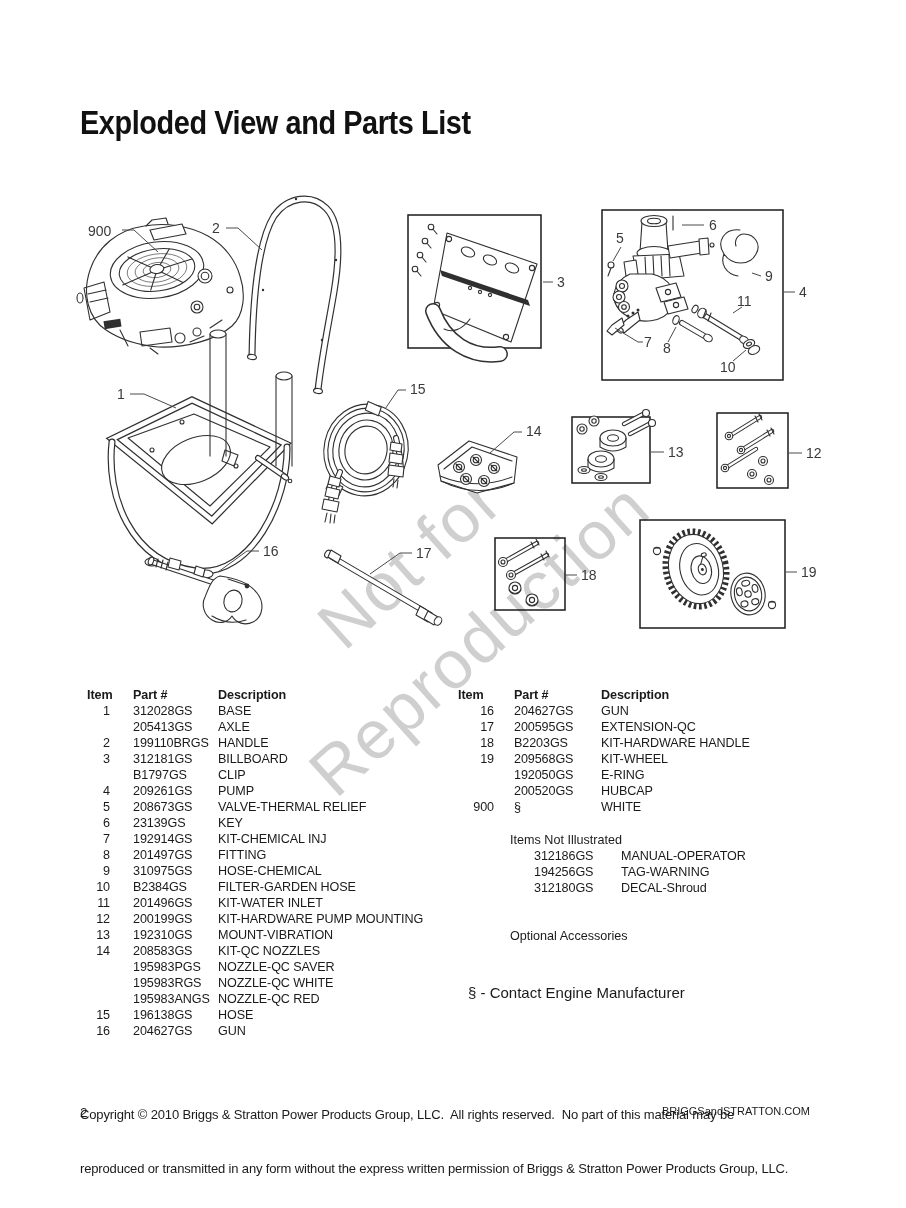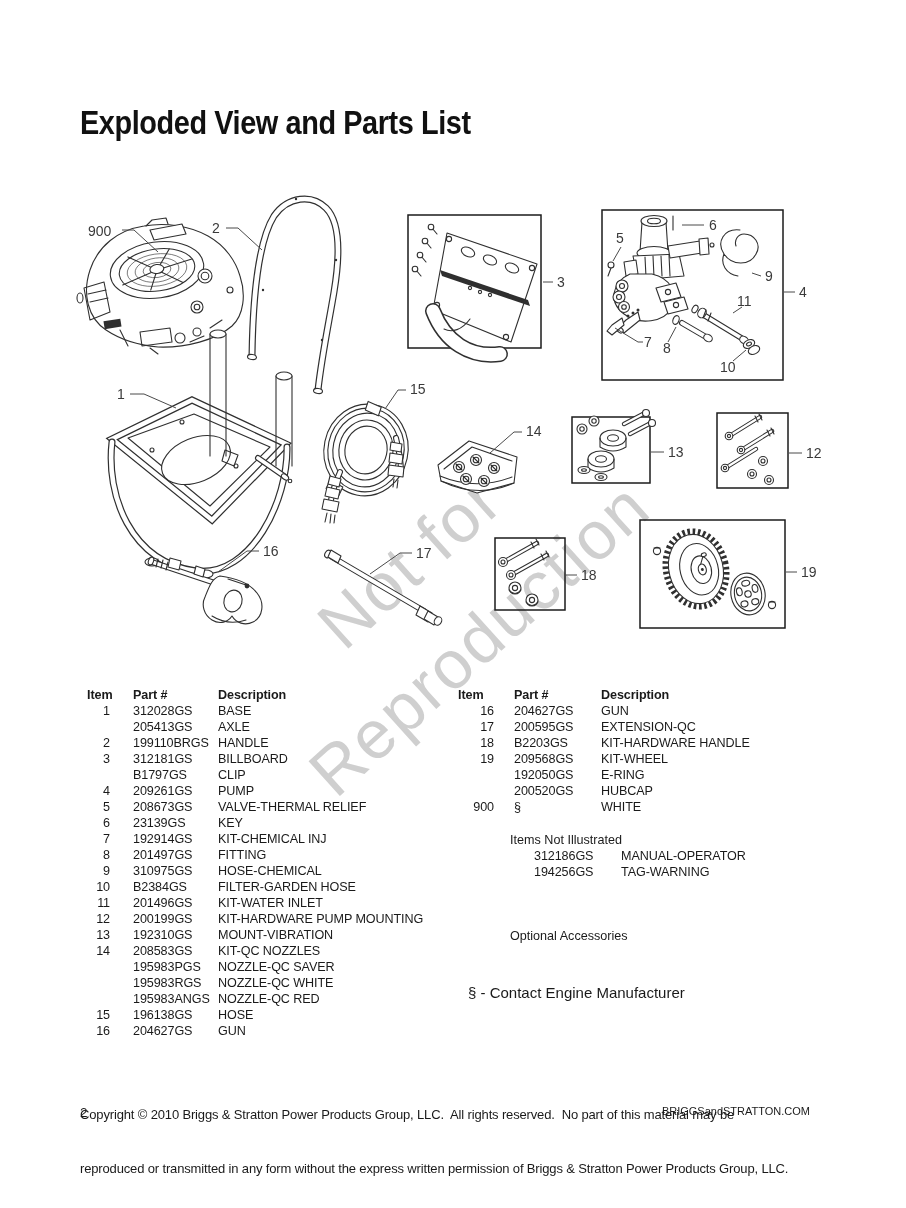--- a/index.html
+++ b/index.html
@@ -622,20 +622,24 @@
   <div class="sect" style="top:832px;">Items Not Illustrated</div>
   <div class="tbl" style="top:848px;padding-left:20px;">
     <div class="row">
         <span class="c cp-r">312186GS</span>
         <span class="c cd-r">MANUAL-OPERATOR</span>
       </div>
     <div class="row">
         <span class="c cp-r">194256GS</span>
         <span class="c cd-r">TAG-WARNING</span>
       </div>
+    <div class="row">
+        <span class="c cp-r">312180GS</span>
+        <span class="c cd-r">DECAL-Shroud</span>
+      </div>
   </div>
 
   <div class="sect" style="top:928px;">Optional Accessories</div>
 
   <div class="foot" style="top:985px;">§ - Contact Engine Manufacturer</div>
 
   <div class="copy">
     <div>Copyright © 2010 Briggs &amp; Stratton Power Products Group, LLC.  All rights reserved.  No part of this material may be</div>
     <div>reproduced or transmitted in any form without the express written permission of Briggs &amp; Stratton Power Products Group, LLC.</div>
   </div>

